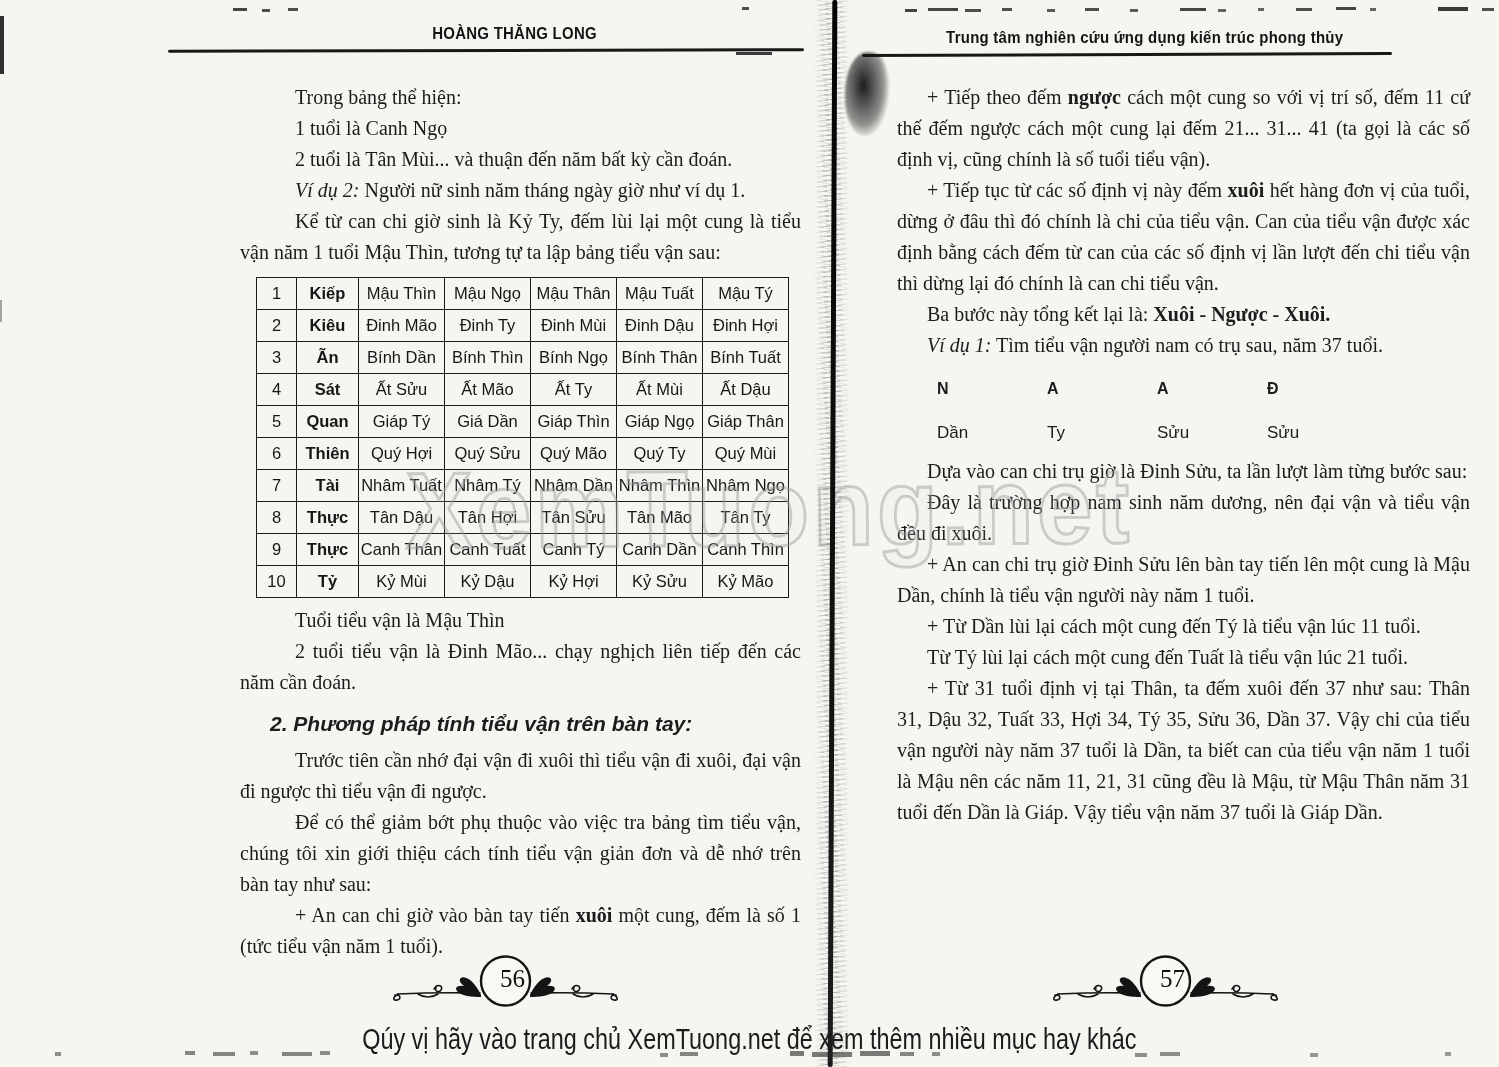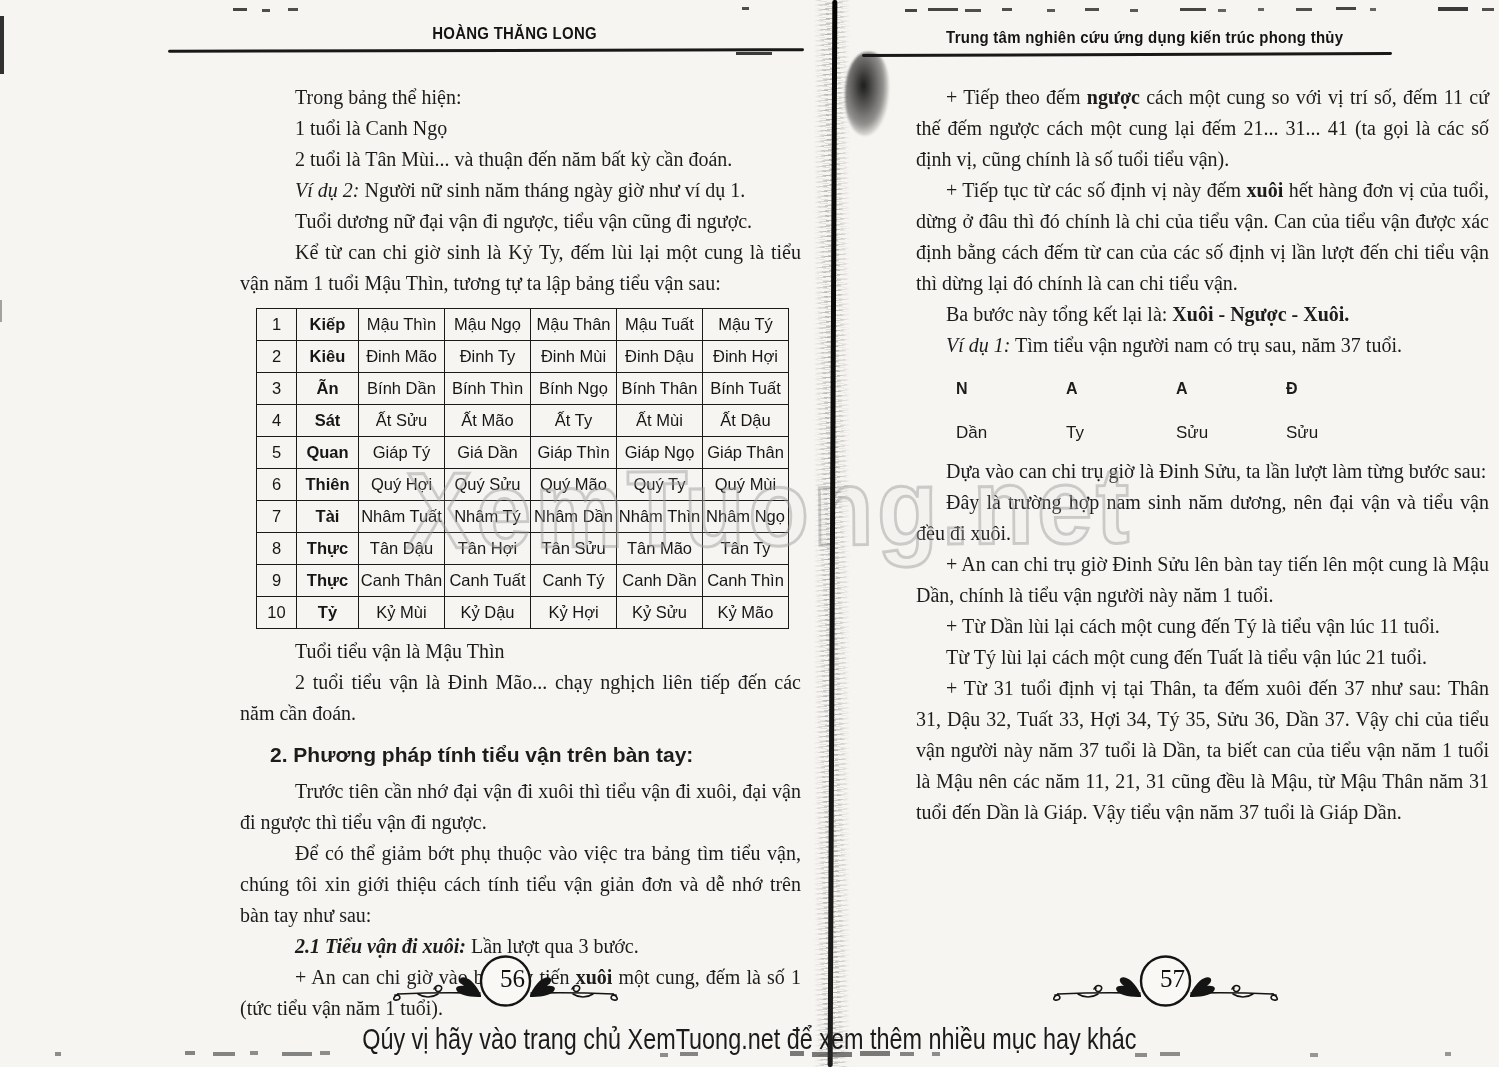--- a/index.html
+++ b/index.html
@@ -17,21 +17,21 @@
   .rule{position:absolute;height:3px;background:#181818;border-radius:2px;}
   
   .col{position:absolute;text-align:justify;font-size:20px;line-height:31px;}
   .col p{margin:0;text-indent:55px;}
   .col.right p{text-indent:30px;}
   .b{font-weight:700;}
   .i{font-style:italic;}
   .bi{font-weight:700;font-style:italic;}
   .sect-head{
     font-family:"Liberation Sans",sans-serif;font-weight:700;font-size:21px;
-    margin:10px 0 6px 0 !important;text-indent:30px !important;text-align:left;
+    margin:10px 0 6px 0 !important;text-indent:30px !important;text-align:left;font-style:italic;
   }
   
   table.tv{
     border-collapse:collapse;table-layout:fixed;width:532px;
     margin:9px 0 7px 16px;background:transparent;position:relative;z-index:2;
   }
   table.tv td{
     border:1.6px solid #1a1a1a;height:28.6px;padding:0 1px;text-align:center;
     font-family:"Liberation Sans",sans-serif;font-size:16.5px;color:#161616;
     overflow:hidden;white-space:nowrap;
@@ -99,21 +99,20 @@
 
 <div class="spine"></div>
 <div class="spine-core"></div>
 <div class="spine-blob"></div>
 
 <div class="col left" style="left:240px;top:82px;width:561px;">
   <p><span>Trong bảng thể hiện:</span></p>
   <p><span>1 tuổi là Canh Ngọ</span></p>
   <p><span>2 tuổi là Tân Mùi... và thuận đến năm bất kỳ cần đoán.</span></p>
   <p><span class="i">Ví dụ 2:</span><span> Người nữ sinh năm tháng ngày giờ như ví dụ 1.</span></p>
-  <p><span>Tuổi dương nữ đại vận đi ngược, tiểu vận cũng đi ngược.</span></p>
   <p><span>Kể từ can chi giờ sinh là Kỷ Ty, đếm lùi lại một cung là tiểu vận năm 1 tuổi Mậu Thìn, tương tự ta lập bảng tiểu vận sau:</span></p>
 
   <table class="tv">
     <colgroup>
       <col style="width:40px">
         <col style="width:62px">
       <col style="width:86px">
         <col style="width:86px">
         <col style="width:86px">
         <col style="width:86px">
@@ -213,25 +212,24 @@
       </tbody>
   </table>
 
   <p><span>Tuổi tiểu vận là Mậu Thìn</span></p>
   <p><span>2 tuổi tiểu vận là Đinh Mão... chạy nghịch liên tiếp đến các năm cần đoán.</span></p>
 
   <p class="sect-head"><span class="cond">2. Phương pháp tính tiểu vận trên bàn tay:</span></p>
 
   <p><span>Trước tiên cần nhớ đại vận đi xuôi thì tiểu vận đi xuôi, đại vận đi ngược thì tiểu vận đi ngược.</span></p>
   <p><span>Để có thể giảm bớt phụ thuộc vào việc tra bảng tìm tiểu vận, chúng tôi xin giới thiệu cách tính tiểu vận giản đơn và dễ nhớ trên bàn tay như sau:</span></p>
-  <p><span class="bi">2.1 Tiểu vận đi xuôi:</span><span> Lần lượt qua 3 bước.</span></p>
   <p><span>+ An can chi giờ vào bàn tay tiến </span><span class="b">xuôi</span><span> một cung, đếm là số 1 (tức tiểu vận năm 1 tuổi).</span></p>
 </div>
 
-<div class="col right" style="left:916px;top:82px;width:573px;">
+<div class="col right" style="left:897px;top:82px;width:573px;">
   <p><span>+ Tiếp theo đếm </span><span class="b">ngược</span><span> cách một cung so với vị trí số, đếm 11 cứ thế đếm ngược cách một cung lại đếm 21... 31... 41 (ta gọi là các số định vị, cũng chính là số tuổi tiểu vận).</span></p>
   <p><span>+ Tiếp tục từ các số định vị này đếm </span><span class="b">xuôi</span><span> hết hàng đơn vị của tuổi, dừng ở đâu thì đó chính là chi của tiểu vận. Can của tiểu vận được xác định bằng cách đếm từ can của các số định vị lần lượt đến chi tiểu vận thì dừng lại đó chính là can chi tiểu vận.</span></p>
   <p><span>Ba bước này tổng kết lại là: </span><span class="b">Xuôi - Ngược - Xuôi.</span></p>
   <p><span class="i">Ví dụ 1:</span><span> Tìm tiểu vận người nam có trụ sau, năm 37 tuổi.</span></p>
 
   <div class="pillars">
     <span class="ltr">N</span>
     <span class="ltr">A</span>
     <span class="ltr">A</span>
     <span class="ltr">Đ</span>

